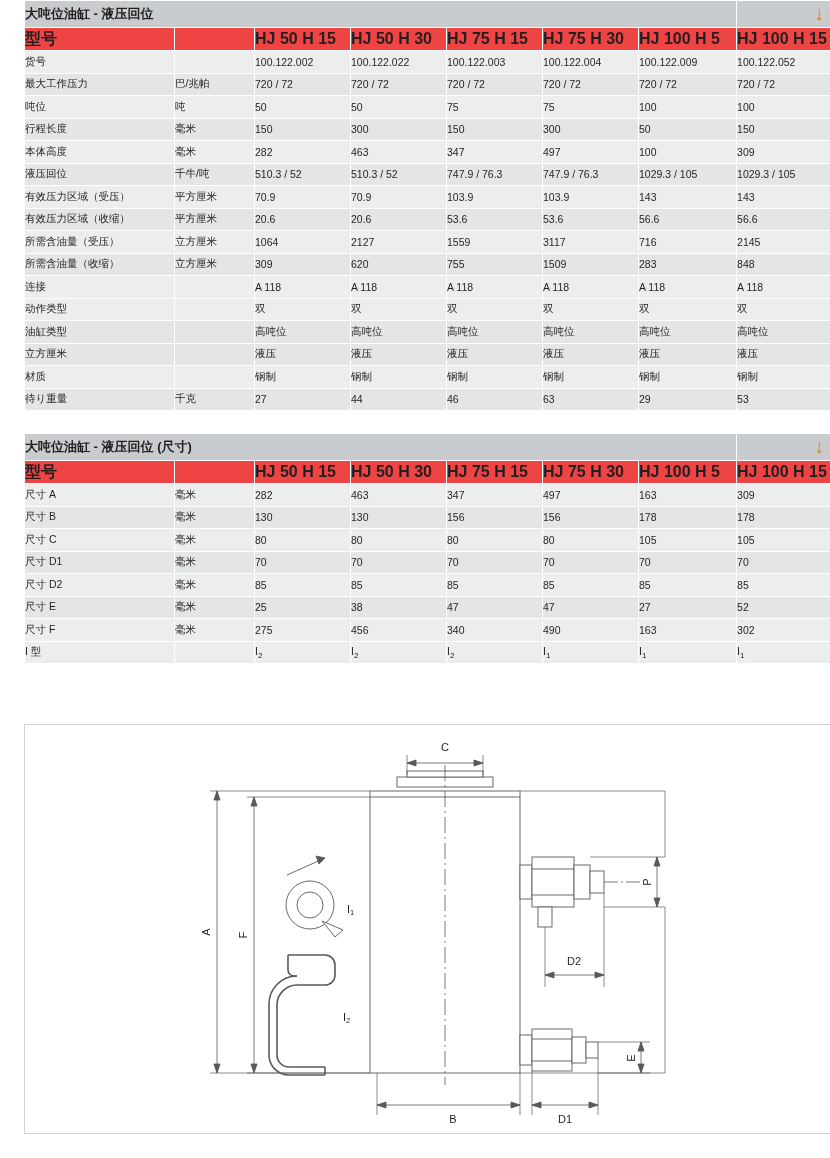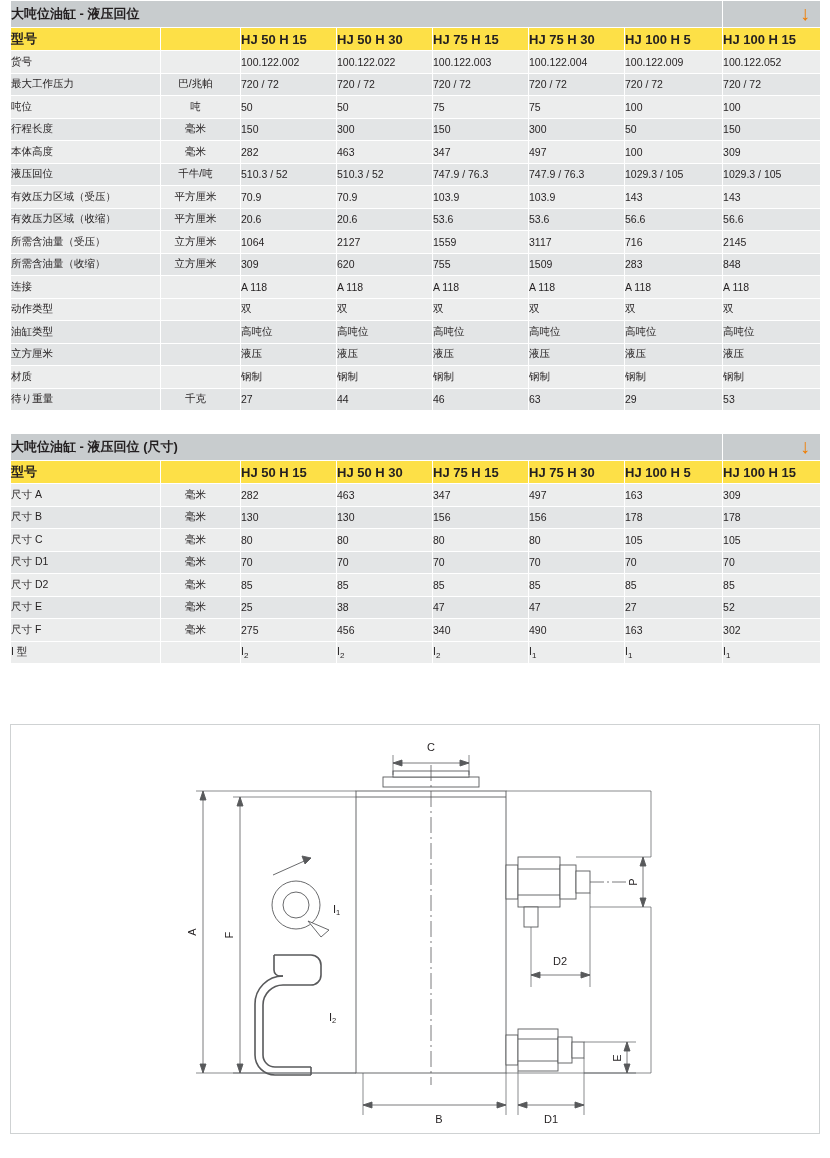--- a/index.html
+++ b/index.html
@@ -12,21 +12,21 @@
     height: 1158px;
     font-family: "Liberation Sans", sans-serif;
     color: #231f20;
     position: relative;
   }
   .page {
     width: 830px;
     height: 1158px;
     position: relative;
     box-sizing: border-box;
-    padding: 0 10px;
+    padding: 0 24px;
   }
 
   
   table.spec {
     width: 810px;
     border-collapse: collapse;
     table-layout: fixed;
     font-size: 10.5px;
   }
   table.spec td, table.spec th {
@@ -49,41 +49,41 @@
     padding-right: 10px !important;
   }
   .arrow {
     color: #f07d00;
     font-size: 20px;
     line-height: 16px;
     font-weight: bold;
     display: inline-block;
   }
   .hdr td {
-    background: #fde047;
+    background: #ef4444;
     height: 22px;
     font-weight: bold;
-    font-size: 13px;
+    font-size: 16px;
     padding: 0 7px;
   }
   .row td {
     background: #eceded;
     height: 21.5px;
     padding: 0 7px;
     font-size: 10.5px;
     color: #231f20;
   }
   .row.alt td {
     background: #e3e5e6;
   }
   .lbl {
     text-align: left;
   }
   .unit {
-    text-align: center;
+    text-align: left;
     padding-right: 10px !important;
   }
   .val {
     text-align: left;
   }
   .sub {
     font-size: 8px;
     vertical-align: sub;
   }
 

